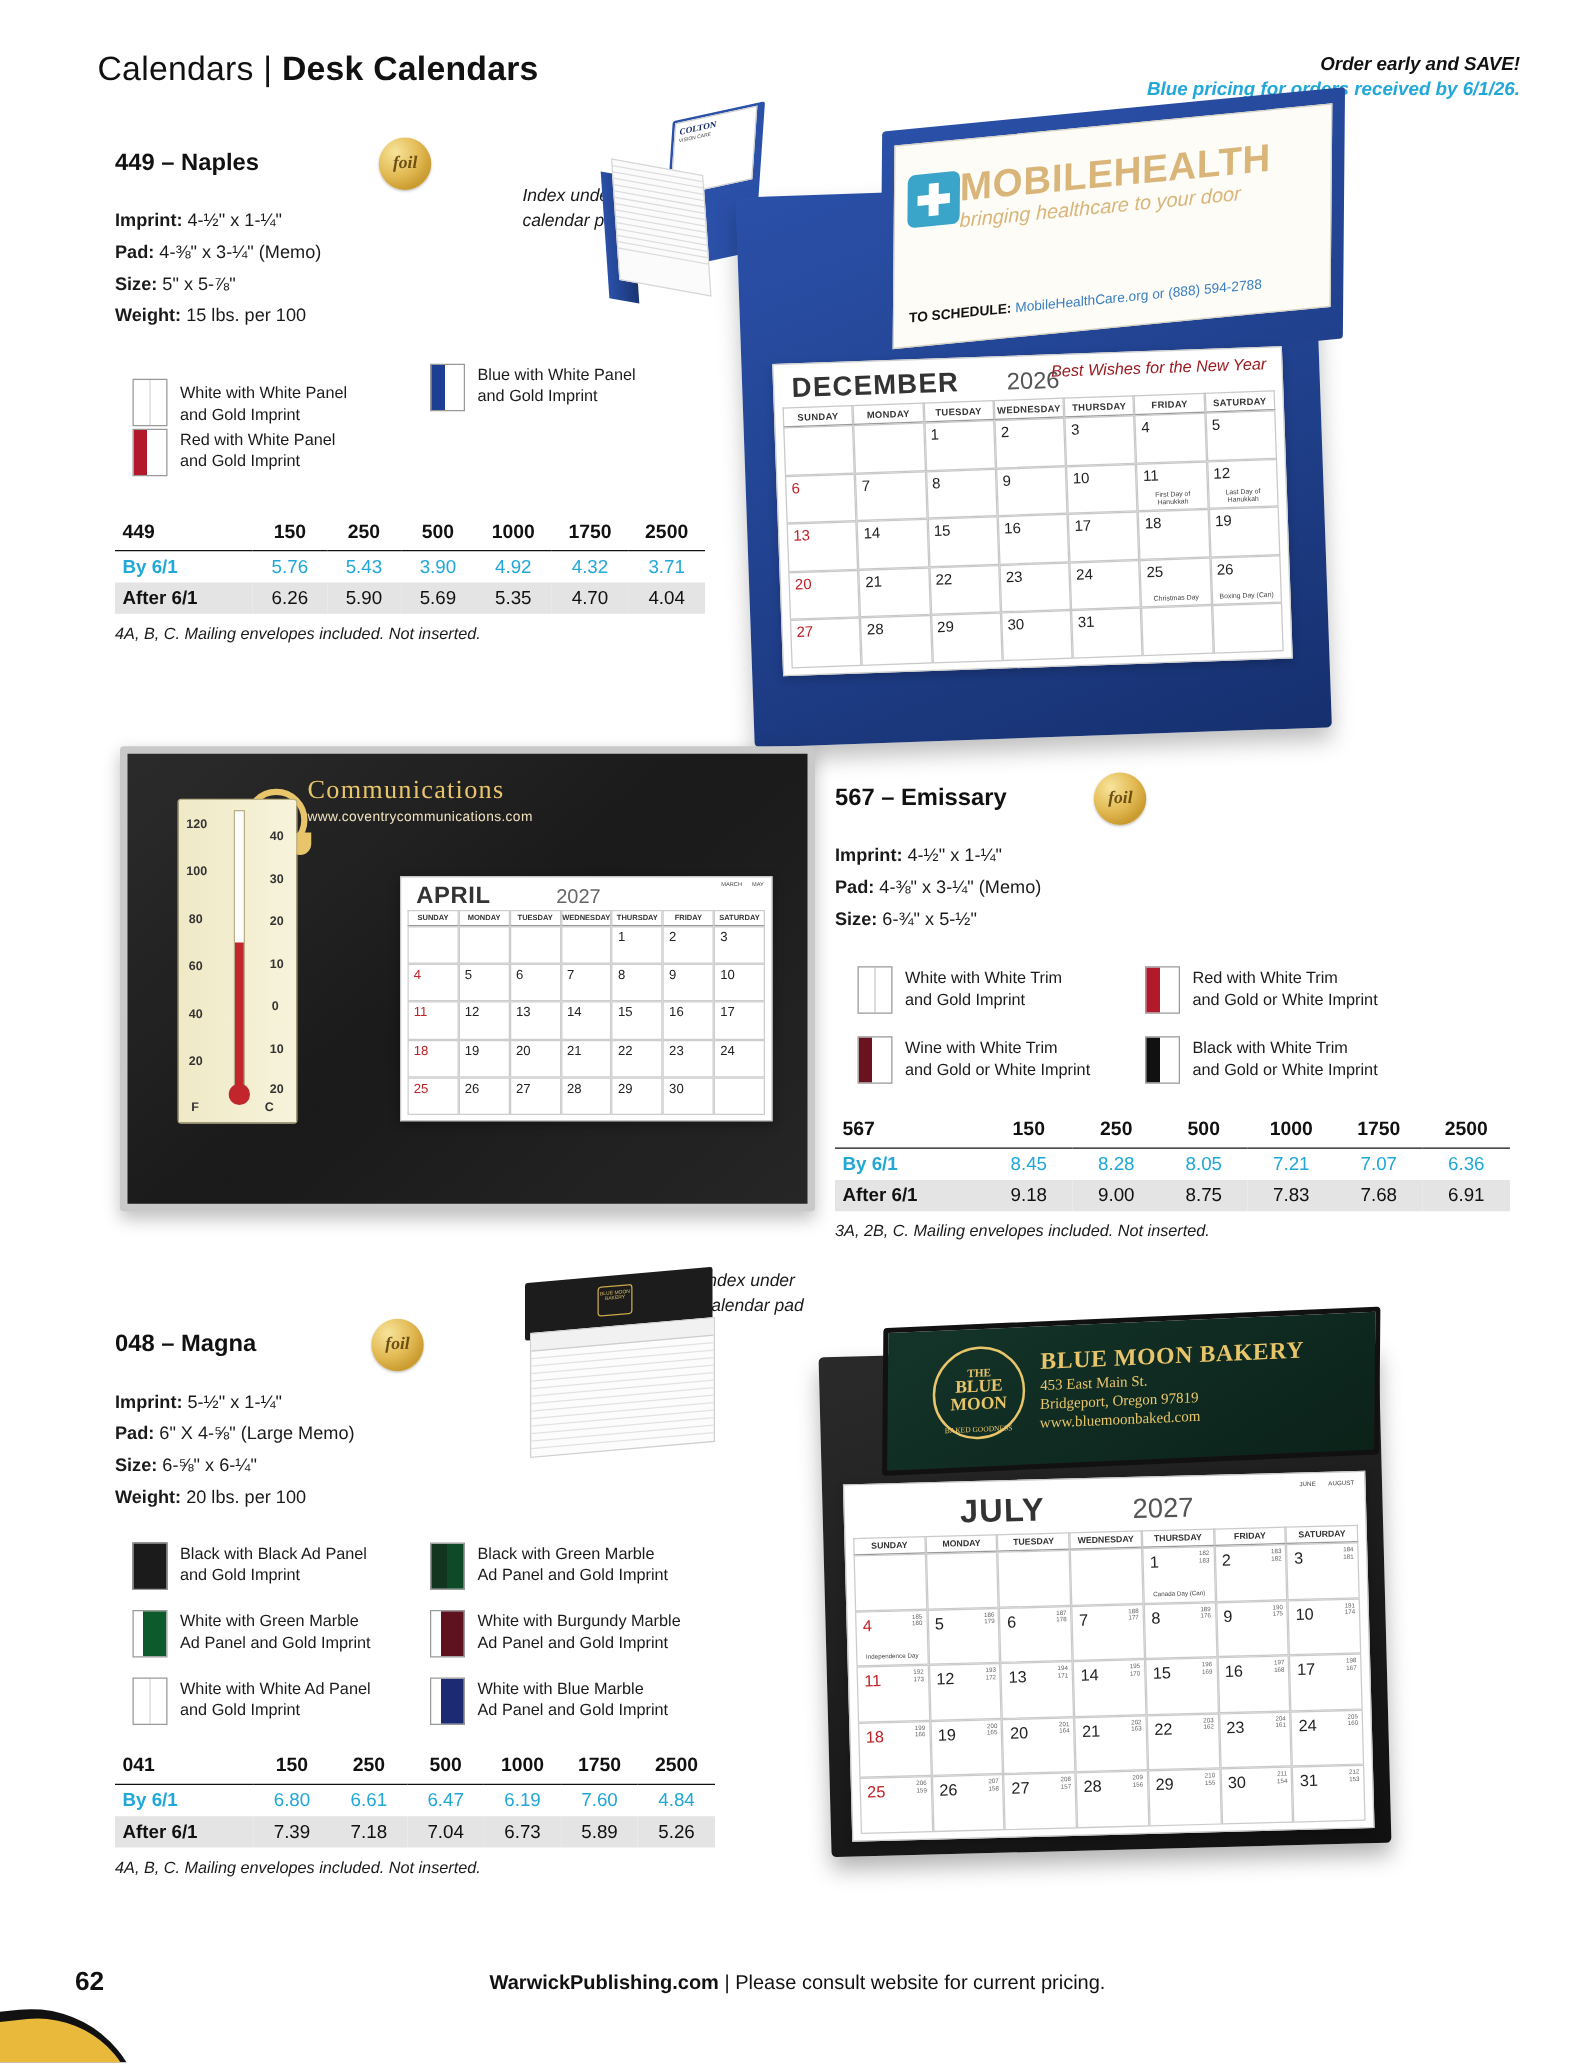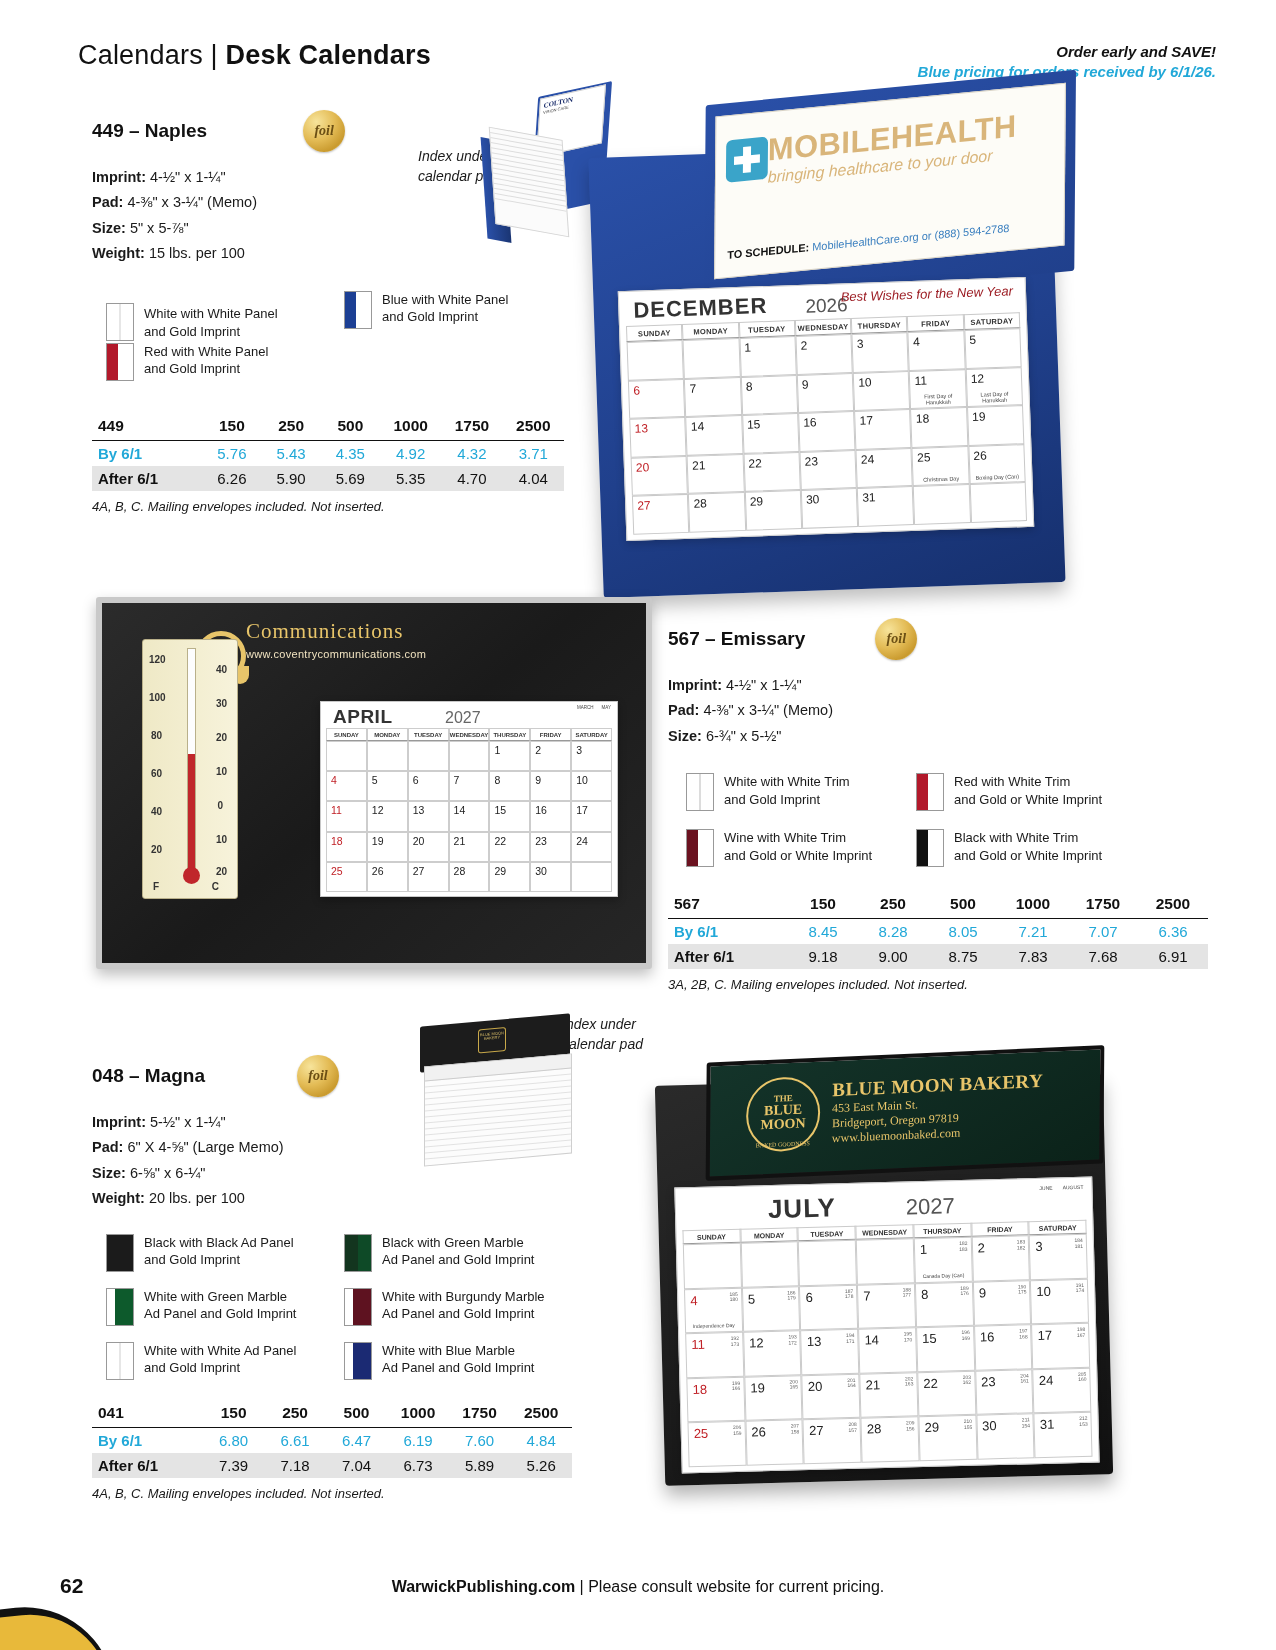--- a/index.html
+++ b/index.html
@@ -312,21 +312,21 @@
         <td style="width:60px;">250</td>
         <td style="width:60px;">500</td>
         <td style="width:62px;">1000</td>
         <td style="width:62px;">1750</td>
         <td style="width:62px;">2500</td>
       </tr>
       <tr class="row-by">
         <td class="lbl">By 6/1</td>
         <td>5.76</td>
         <td>5.43</td>
-        <td>4.35</td>
+        <td>3.90</td>
         <td>4.92</td>
         <td>4.32</td>
         <td>3.71</td>
       </tr>
       <tr class="row-after">
         <td class="lbl">After 6/1</td>
         <td>6.26</td>
         <td>5.90</td>
         <td>5.69</td>
         <td>5.35</td>

